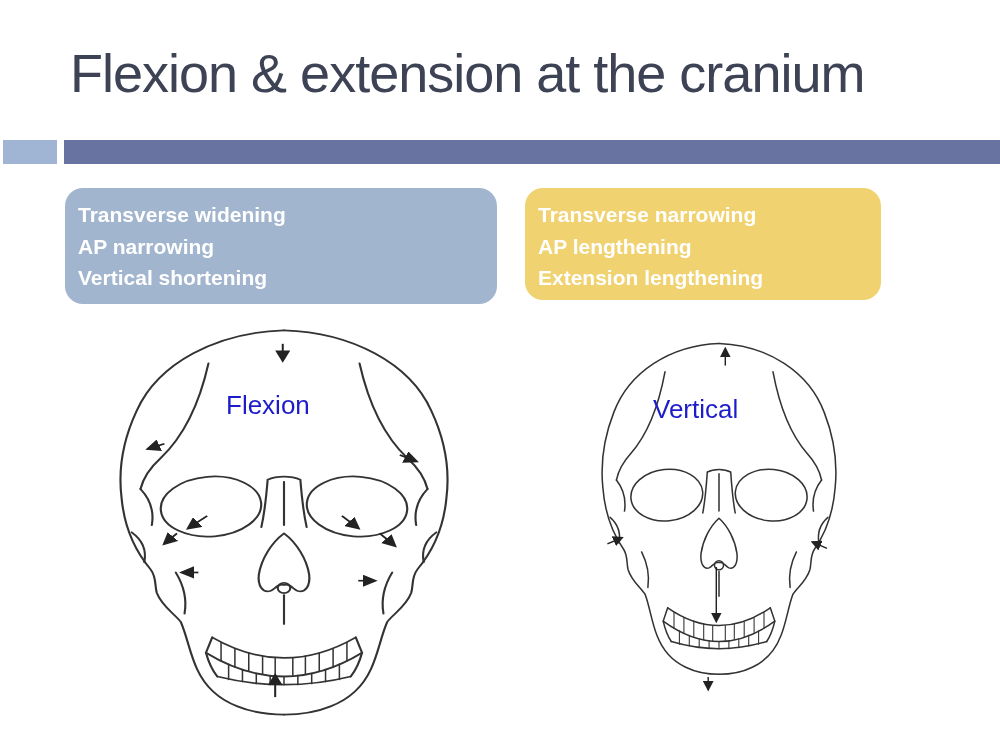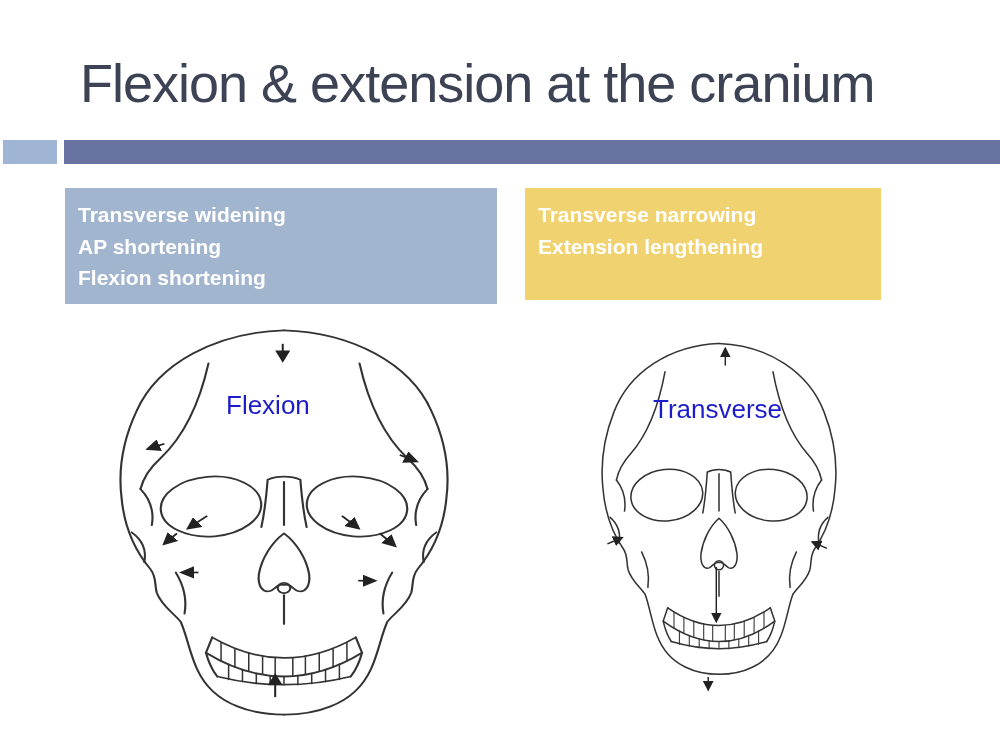--- a/index.html
+++ b/index.html
@@ -1,30 +1,31 @@
 <!DOCTYPE html>
 <html><head>
 <meta charset="utf-8">
 <style>
   html,body { margin:0; padding:0; background:#ffffff; }
   .slide {
     position:relative; width:1000px; height:750px; background:#ffffff;
     overflow:hidden; font-family:"Liberation Sans", sans-serif;
   }
   .title {
-    position:absolute; left:68px; top:40px; margin:12px;
+    position:absolute; left:68px; top:40px; margin:2px;
     font-size:54px; font-weight:400; letter-spacing:-1px;
     color:#3D4355; white-space:nowrap;
   }
   .accent-square { position:absolute; left:3px; top:140px; width:54px; height:24px; background:#A0B5D3; }
   .accent-bar    { position:absolute; left:64px; top:140px; width:936px; height:24px; background:#6973A2; }
   .panel {
     position:absolute; top:188px; box-sizing:border-box;
     color:#ffffff; font-weight:bold; font-size:21px; line-height:31.5px;
     padding:11px 0 0 13px;
+    border-radius:18px;
   }
   .panel-flexion   { left:65px;  width:432px; height:116px; background:#A2B5CE; }
   .panel-extension { left:525px; width:356px; height:112px; background:#F0D270; }
   .fig-label { position:absolute; color:#1C1CCB; font-size:26px; white-space:nowrap; }
   .label-flexion   { left:226px; top:390px; }
   .label-extension { left:653px; top:394px; }
   svg.skull { position:absolute; }
   .skull-flexion   { left:70px;  top:316px; width:428px; height:412px; }
   .skull-extension { left:566px; top:331px; width:306px; height:362px; }
   .defs-holder { position:absolute; width:0; height:0; overflow:hidden; }
@@ -34,26 +35,27 @@
 
 <div class="slide">
 
   <h1 class="title">Flexion &amp; extension at the cranium</h1>
 
   <div class="accent-square"></div>
   <div class="accent-bar"></div>
 
   <div class="panel panel-flexion">
     <div>Transverse widening</div>
-    <div>AP shortening</div>
-    <div>Flexion shortening</div>
+    <div>AP narrowing</div>
+    <div>Vertical shortening</div>
   </div>
 
   <div class="panel panel-extension">
     <div>Transverse narrowing</div>
+    <div>AP lengthening</div>
     <div>Extension lengthening</div>
   </div>
 
   <svg class="defs-holder" aria-hidden="true">
     <defs>
       <marker id="ah" viewBox="0 0 10 10" refX="8" refY="5" markerWidth="7.5" markerHeight="7.5" orient="auto">
         <path d="M0,0 L10,5 L0,10 Z" fill="#222222"></path>
       </marker>
       <g id="skullbase" fill="none" stroke="#333333" stroke-width="1.7" stroke-linecap="round" stroke-linejoin="round">
         <g id="skullhalf">
@@ -108,15 +110,15 @@
     <g stroke="#222222" stroke-width="1.6" fill="none">
       <path marker-end="url(#ah)" d="M 177 39 L 177 20"></path>
       <path marker-end="url(#ah)" d="M 158 390 L 158 404"></path>
       <path marker-end="url(#ah)" d="M 46 240 L 62 233"></path>
       <path marker-end="url(#ah)" d="M 290 245 L 274 238"></path>
       <path marker-end="url(#ah)" d="M 167 266 L 167 327"></path>
     </g>
   </svg>
 
   <div class="fig-label label-flexion">Flexion</div>
-  <div class="fig-label label-extension">Transverse</div>
+  <div class="fig-label label-extension">Vertical</div>
 
 </div>
 
 </body></html>

